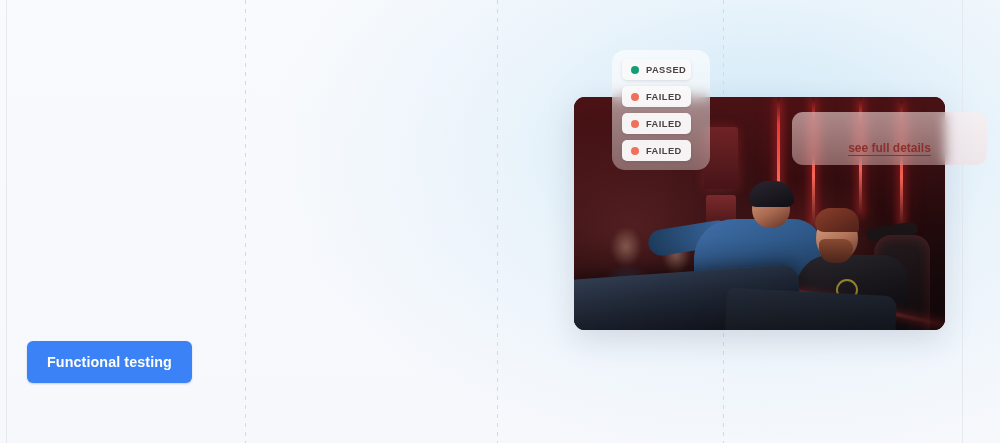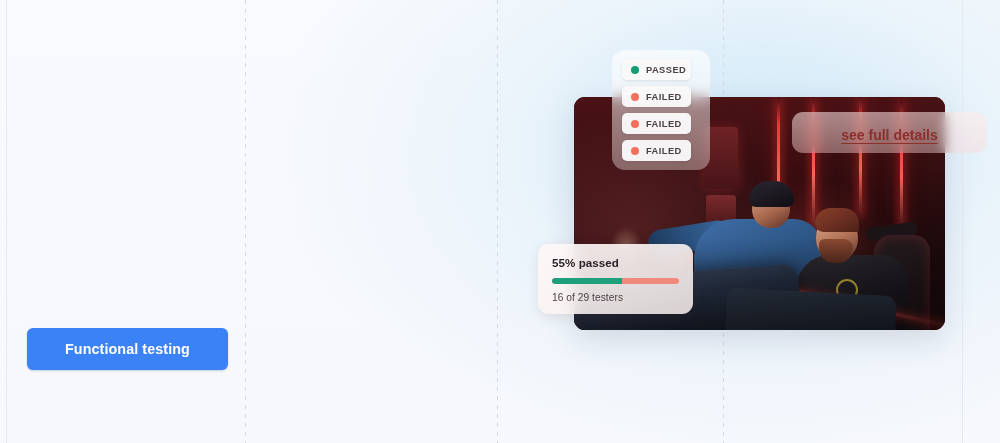--- a/index.html
+++ b/index.html
@@ -53,23 +53,23 @@
     position: absolute;
     top: 225px; left: 0;
     width: 420px;
     font-size: 14.6px;
     line-height: 26.5px;
     color: #5f6b7c;
     letter-spacing: 0.05px;
   }
   .cta {
     position: absolute;
-    top: 328px; left: 0;
+    top: 341px; left: 0;
     height: 42px;
-    padding: 0 38px;
+    padding: 0 20px;
     display: inline-flex;
     align-items: center;
     border: none;
     border-radius: 6px;
     background: #3b82f6;
     color: #ffffff;
     font-family: "Liberation Sans", sans-serif;
     font-size: 14.3px;
     font-weight: 700;
     letter-spacing: 0.1px;
@@ -296,22 +296,22 @@
   }
   .alert-text {
     font-size: 11.2px;
     font-weight: 700;
     letter-spacing: 0.45px;
     color: #e04a42;
     white-space: nowrap;
   }
   .alert-link {
     display: inline-block;
-    margin-top: 7px;
-    font-size: 14px;
+    margin-top: 21px;
+    font-size: 12px;
     font-weight: 700;
     color: #8c2f2d;
     text-decoration: underline;
     text-underline-offset: 3px;
     cursor: pointer;
   }
 
   
   .prog-card {
     position: absolute;
@@ -408,22 +408,15 @@
       <div class="badge">
         <span class="dot" style="background:#f0705c"></span>
         <span class="badge-label">FAILED</span>
       </div>
     </div>
 
     <div class="alert-wrap">
       <a class="alert-link">see full details</a>
     </div>
 
-    <div class="prog-card">
-      <div class="prog-title">55% passed</div>
-      <div class="prog-track" style="background: rgb(241, 137, 122);">
-        <div class="prog-fill" id="prog-fill" style="width: 55%; background: rgb(31, 160, 124);"></div>
-      </div>
-      <div class="prog-sub">16 of 29 testers</div>
-    </div>
 
   </div>
 </div>
 
 </body></html>

